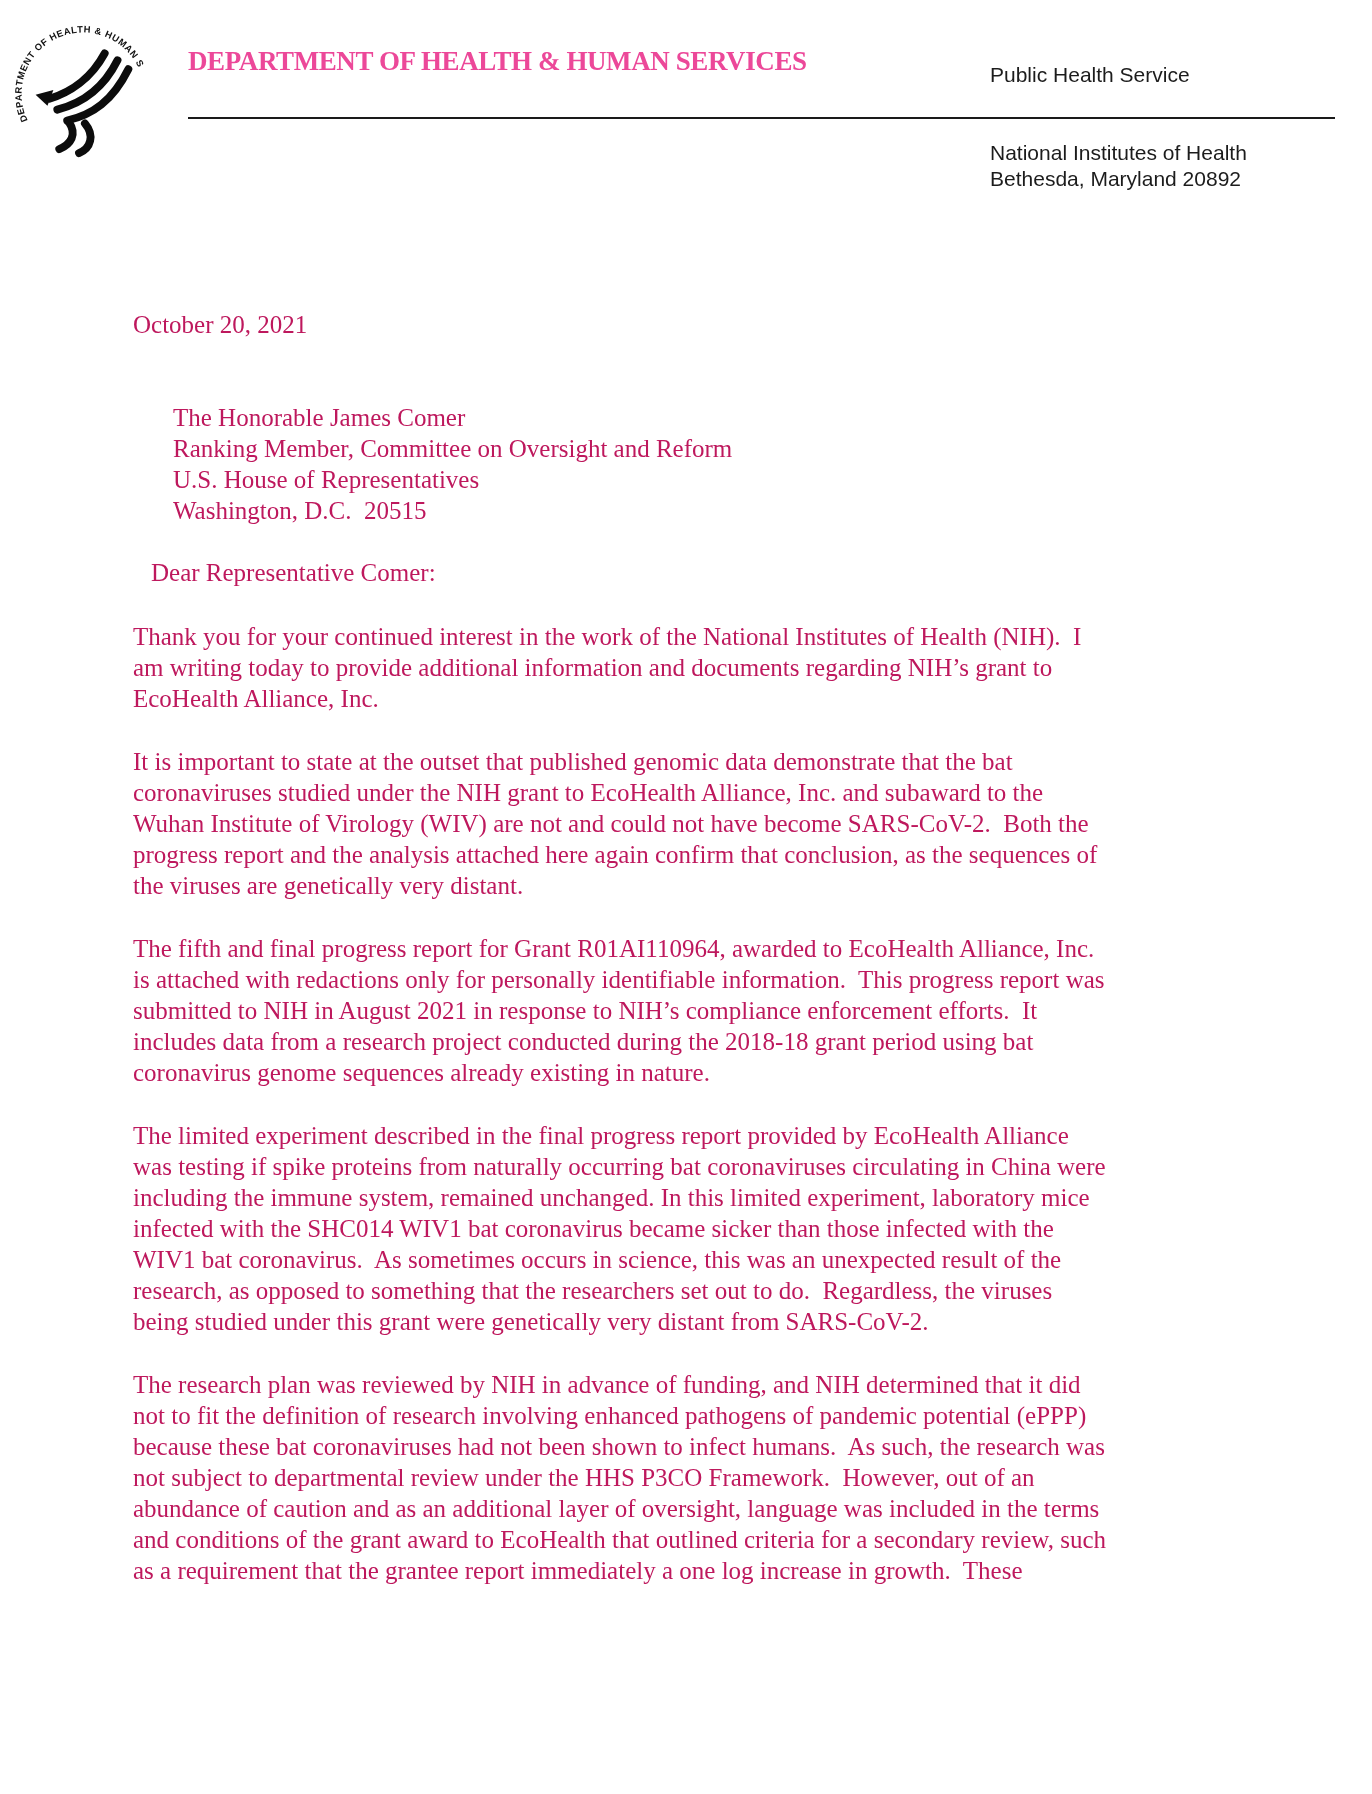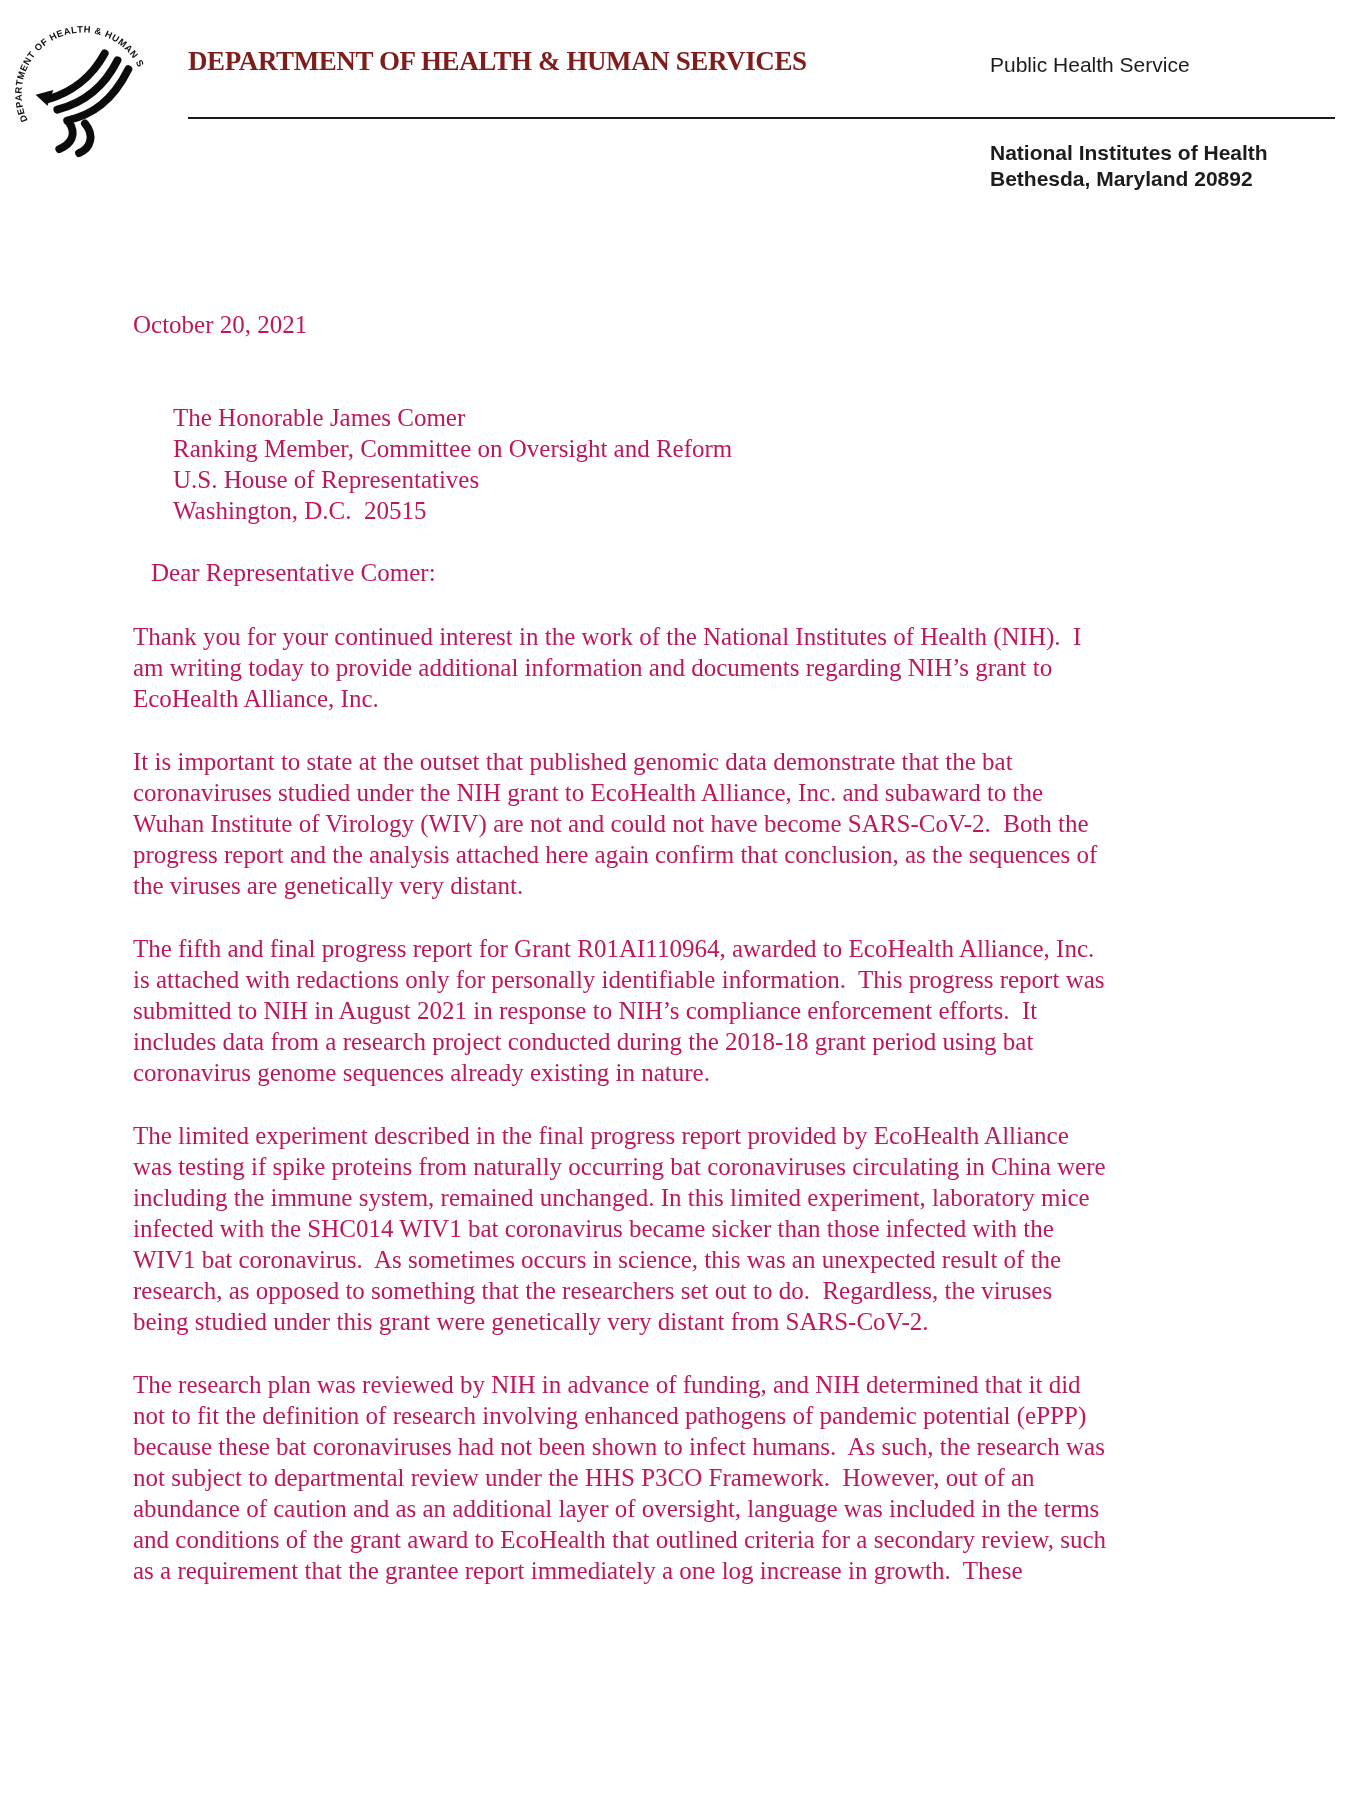--- a/index.html
+++ b/index.html
@@ -11,35 +11,35 @@
     color:#151515;
     overflow:hidden;
     font-family:"Liberation Serif", serif;
   }
   
   .logo{position:absolute;left:6px;top:4px;width:148px;height:158px;}
   .agency{
     position:absolute;left:188px;top:46px;
     font-family:"Liberation Serif", serif;
     font-weight:bold;font-size:27px;letter-spacing:-0.4px;
-    white-space:nowrap;color:#7f1d1d;
+    white-space:nowrap;color:#ec4899;
   }
   .service{
-    position:absolute;left:990px;top:53px;
+    position:absolute;left:990px;top:63px;
     font-family:"Liberation Sans", sans-serif;
     font-size:21px;color:#1c1c1c;white-space:nowrap;
   }
   .divider{
     position:absolute;left:188px;top:117px;
     width:1147px;height:2px;background:#1a1a1a;
   }
   .office{
     position:absolute;left:990px;top:140px;
     font-family:"Liberation Sans", sans-serif;
-    font-size:21px;line-height:26px;color:#1c1c1c;font-weight:bold;
+    font-size:21px;line-height:26px;color:#1c1c1c;
   }
   
   .content{
     position:absolute;left:133px;top:309px;width:1120px;
     font-size:25px;line-height:31px;color:#be185d;
   }
   .line{white-space:pre-wrap;}
   .date-block{margin-bottom:62px;}
   .address-block{margin-bottom:31px;margin-left:40px;}
   .salutation-block{margin-bottom:33px;margin-left:18px;}

